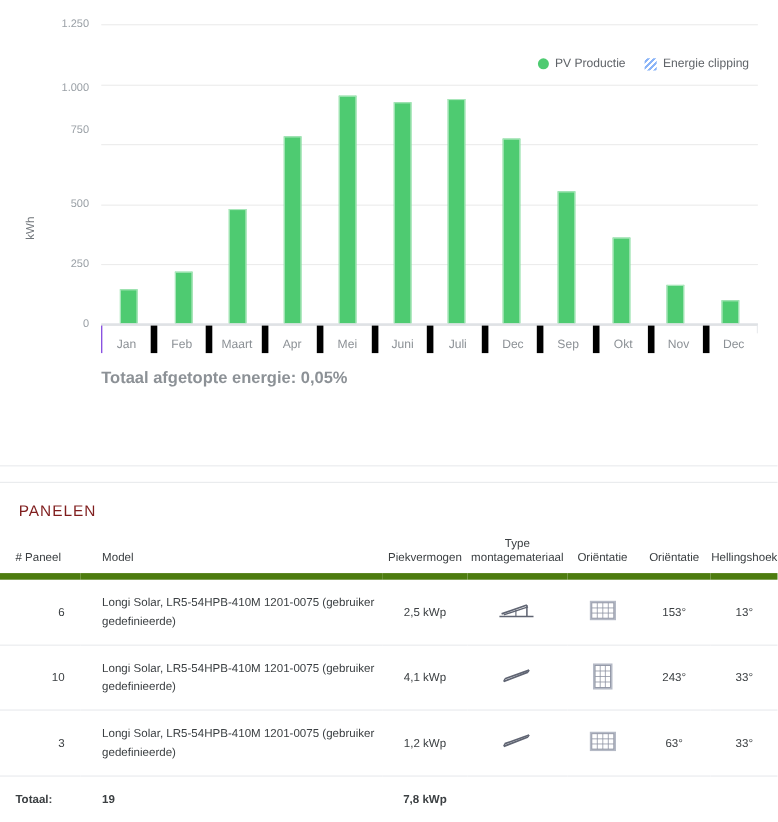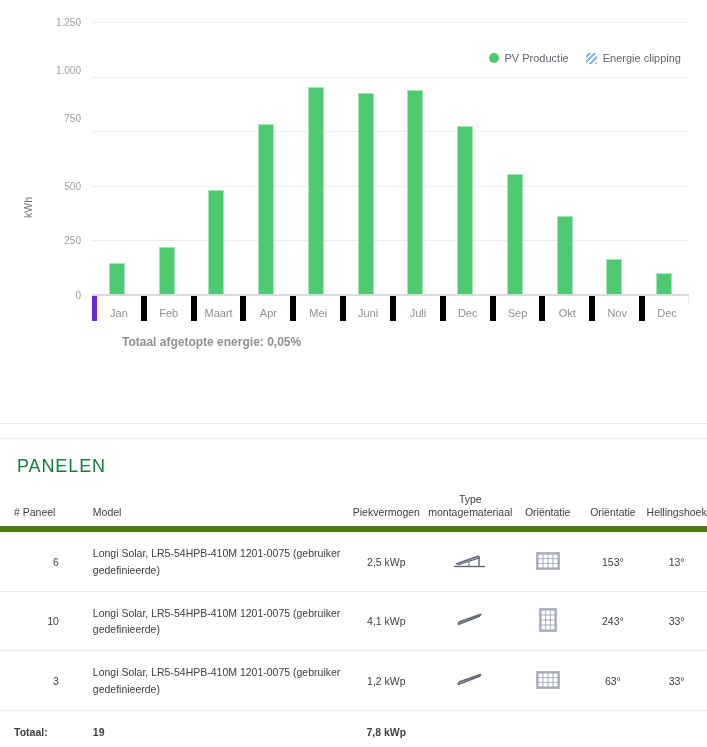--- a/index.html
+++ b/index.html
@@ -100,41 +100,40 @@
   }
   .xtick {
     flex: 1 1 0;
     text-align: center;
     font-size: 11px;
     color: #8c9196;
     padding-top: 11px;
     border-left: 6px solid #000000;
     position: relative;
   }
-  .xtick:first-child { border-left: 5px solid #6d28d9; }
+  .xtick:first-child { border-left: 1px solid #6d28d9; }
   .xaxis::after {
     content: ""; position: absolute; right: 0; top: 0;
     width: 1px; height: 7px; background: #e8eaed;
   }
   .chart-note {
     position: absolute;
     left: 92px; top: 322px;
-    font-size: 12px; font-weight: bold;
+    font-size: 15px; font-weight: bold;
     color: #8c9196;
-    margin-left: 30px;
   }
 
   .divider-a { height: 1px; background: #e8eaed; margin-top: 80px; }
   .divider-b { height: 1px; background: #e8eaed; margin-top: 14px; }
 
   
   .panels-section { padding: 17px 0 0 0; }
   .panels-title {
-    font-size: 18px; letter-spacing: 0.9px;
-    color: #15803d; padding-left: 17px;
+    font-size: 14px; letter-spacing: 0.9px;
+    color: #7f1d1d; padding-left: 17px;
   }
   table.panels {
     width: 100%;
     border-collapse: collapse;
     margin-top: 16px;
     table-layout: fixed;
   }
   table.panels th {
     font-size: 10.5px;
     font-weight: 400;
@@ -200,21 +199,21 @@
       <div id="gridlines">
           <div class="gridline" style="top: 273px;"></div>
           <div class="ytick" style="top: 273px;">0</div>
           <div class="gridline" style="top: 218.4px;"></div>
           <div class="ytick" style="top: 218.4px;">250</div>
           <div class="gridline" style="top: 163.8px;"></div>
           <div class="ytick" style="top: 163.8px;">500</div>
           <div class="gridline" style="top: 109.2px;"></div>
           <div class="ytick" style="top: 96px;">750</div>
           <div class="gridline" style="top: 54.6px;"></div>
-          <div class="ytick" style="top: 48px;">1.000</div>
+          <div class="ytick" style="top: 58px;">1.000</div>
           <div class="gridline" style="top: 0px;"></div>
           <div class="ytick" style="top: 0px;">1.250</div>
         </div>
       <div class="bars" id="bars">
           <div class="bar-slot">
             <div class="bar" title="Jan: 140 kWh" style="height: 30.576px; background: rgb(78, 203, 113);"></div>
           </div>
           <div class="bar-slot">
             <div class="bar" title="Feb: 215 kWh" style="height: 46.956px; background: rgb(78, 203, 113);"></div>
           </div>

